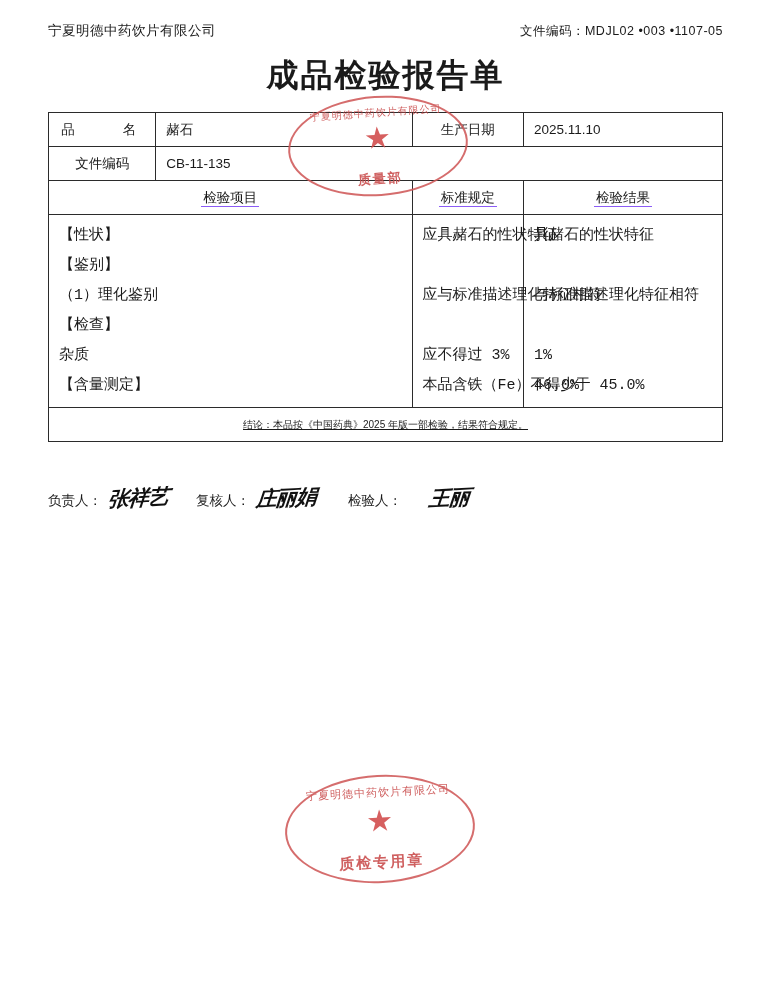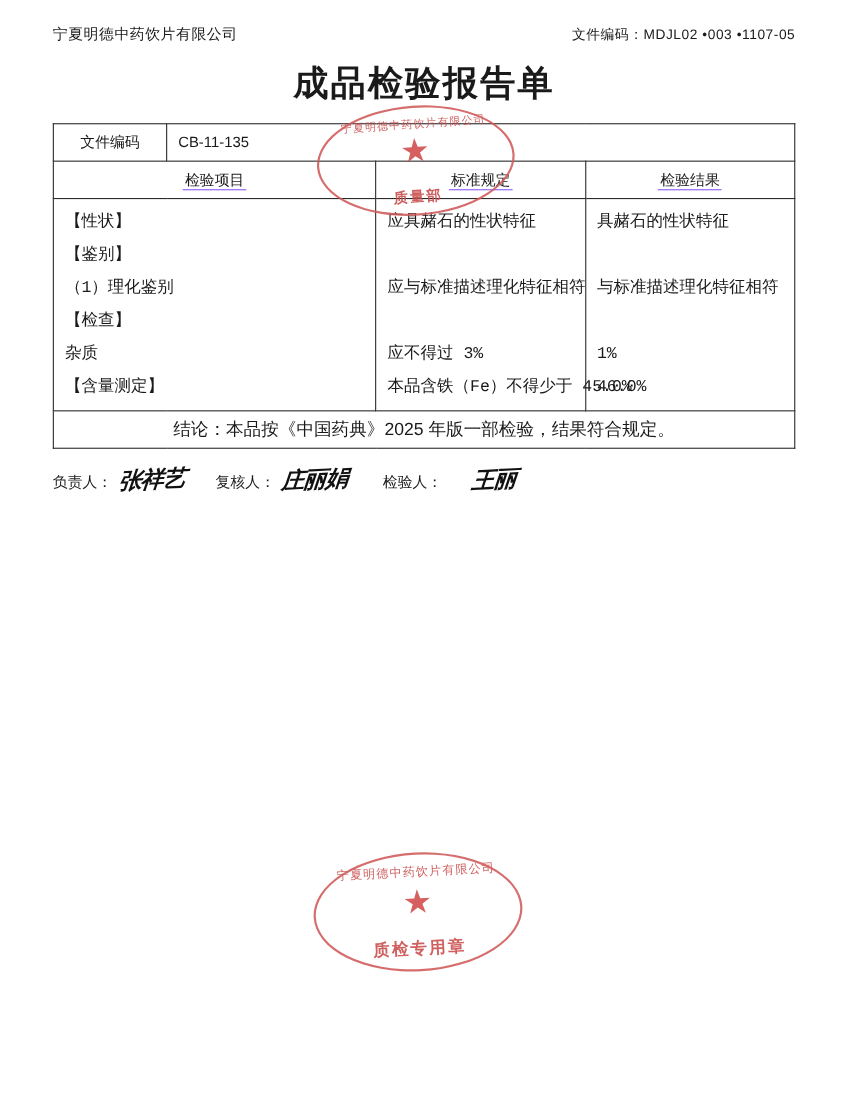--- a/index.html
+++ b/index.html
@@ -92,34 +92,36 @@
     height: 640px;
     padding-top: 44px;
     font-family: Liberation Mono, monospace;
     font-size: 15px;
     line-height: 30px;
   }
   .body-cell .line { height: 30px; white-space: nowrap; }
   .conclusion td {
     text-align: center;
     font-family: "Liberation Sans", sans-serif;
-    font-size: 16px;
+    font-size: 10px;
     height: 30px;
+    text-decoration: underline;
   }
   
   .footer {
     display: flex;
     align-items: center;
     margin-top: 14px;
     font-size: 13.5px;
     font-family: "Liberation Sans", sans-serif;
   }
   .sig-group {
     display: flex;
     align-items: baseline;
+    margin-top: 28px;
   }
   .sig-label { white-space: nowrap; }
   .sig-script {
     font-family: "DejaVu Serif", serif;
     font-style: italic;
     font-weight: bold;
     font-size: 21px;
     color: #111;
     padding: 0 6px;
     transform: skewX(-8deg) rotate(-3deg);
@@ -187,20 +189,26 @@
 
   <div class="header-row">
     <div class="header-company">宁夏明德中药饮片有限公司</div>
     <div class="header-code">文件编码：MDJL02 •003 •1107-05</div>
   </div>
 
   <div class="title">成品检验报告单</div>
 
   <table class="main">
     <tbody>
+      <tr>
+        <td class="lbl lbl-spread">品　　名</td>
+        <td class="val val-mid">赭石</td>
+        <td class="lbl2">生产日期</td>
+        <td class="val2">2025.11.10</td>
+      </tr>
       <tr>
         <td class="lbl">文件编码</td>
         <td class="val" colspan="3">CB-11-135</td>
       </tr>
 
       <tr>
         <td class="colhead" colspan="2"><span>检验项目</span></td>
         <td class="colhead"><span>标准规定</span></td>
         <td class="colhead"><span>检验结果</span></td>
       </tr>

